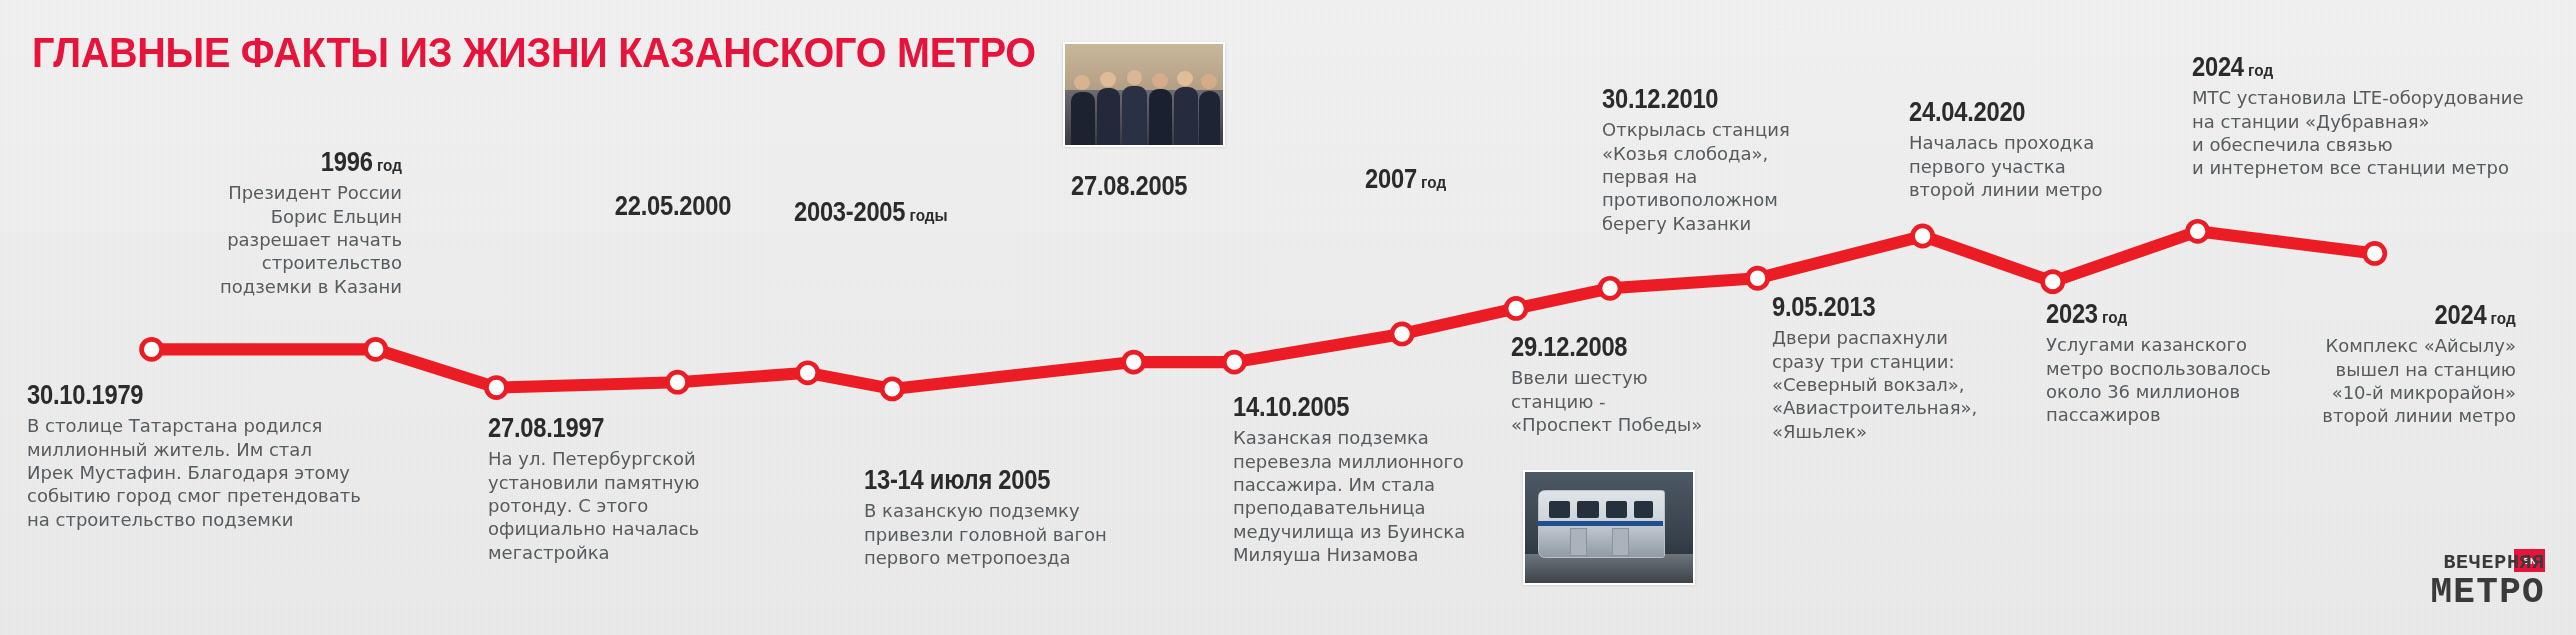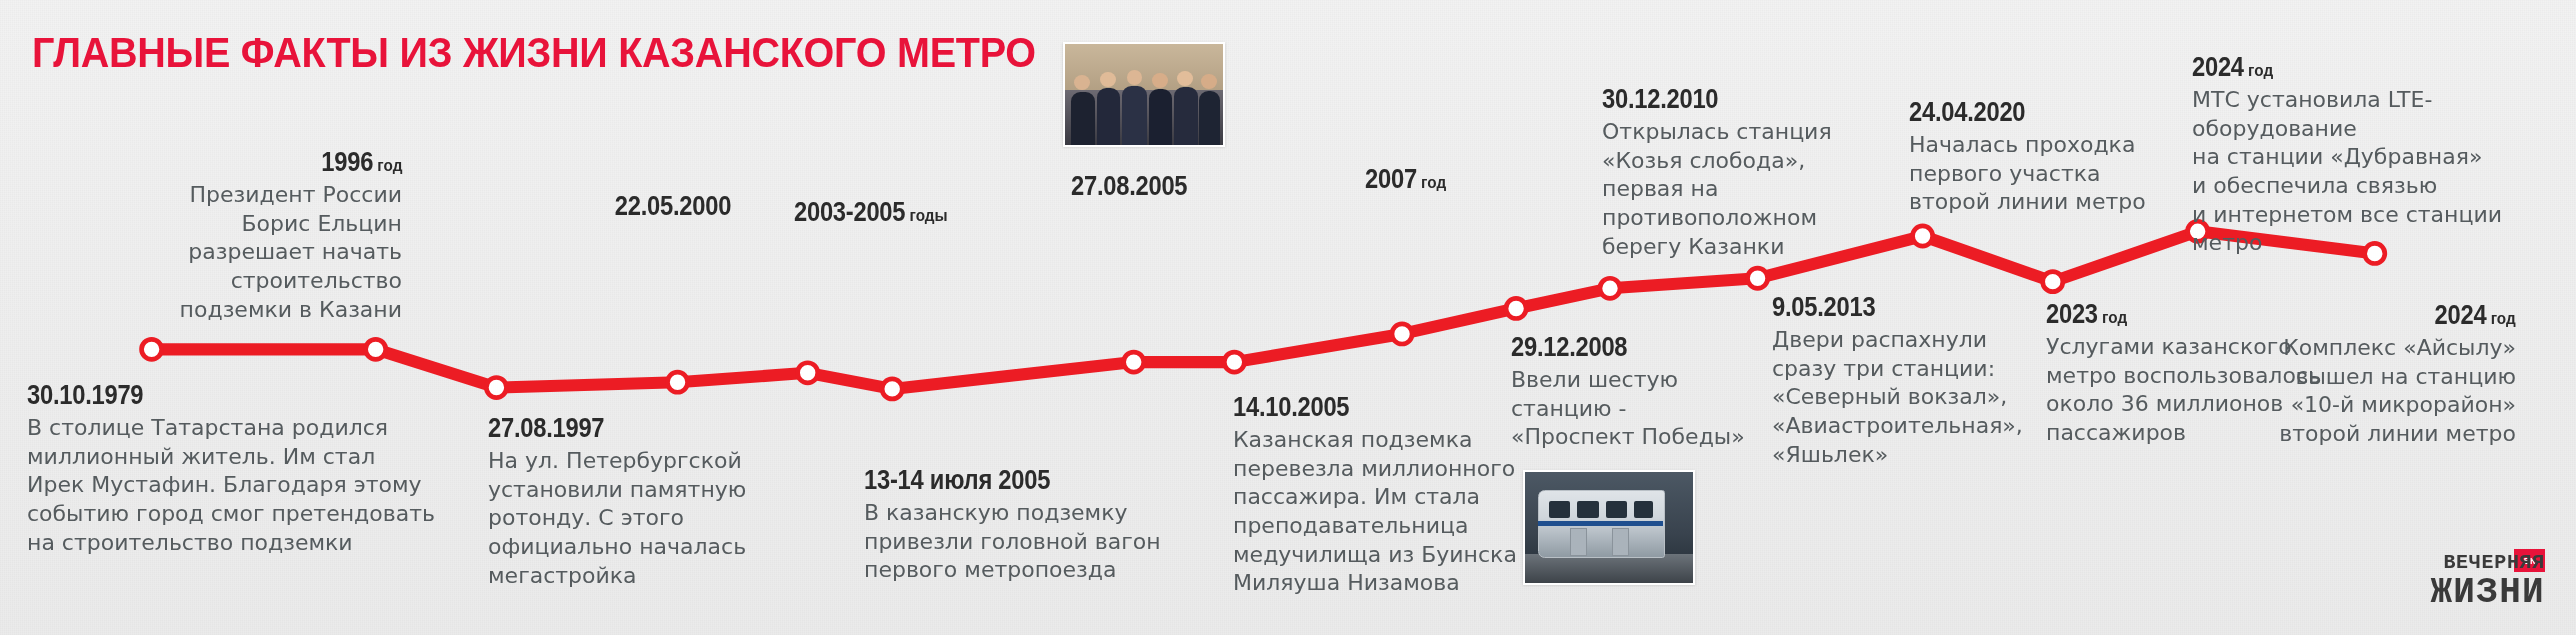--- a/index.html
+++ b/index.html
@@ -39,21 +39,21 @@
     line-height:1.02;
     letter-spacing:-0.3px;
     margin-bottom:4.7px;
     transform:scaleX(0.88);
     font-family:"Liberation Sans Narrow","Liberation Sans","DejaVu Sans Condensed",sans-serif;
     white-space:nowrap;
   }
   .fact .date .unit{font-size:17.4px;letter-spacing:0;}
   .fact .body{
     color:#555b5e;
-    font-size:22px;
+    font-size:18px;
     line-height:1.30;
     white-space:pre-line;
     font-family:"DejaVu Sans","Liberation Sans",sans-serif;
     font-weight:400;
   }
   .align-left  .date,.align-left  .body{text-align:left;transform-origin:left center;}
   .align-right .date,.align-right .body{text-align:right;transform-origin:right center;}
 
   
   .photo{position:absolute;border:2px solid #ffffff;box-shadow:0 0.7px 2.7px rgba(0,0,0,.18);overflow:hidden;}
@@ -253,17 +253,17 @@
         <div class="body">Комплекс «Айсылу»
 вышел на станцию
 «10-й микрорайон»
 второй линии метро</div>
       </div>
     </div>
 
   <div id="logo">
     <div class="mark">ВК</div>
     <div class="word w1">ВЕЧЕРНЯЯ</div>
-    <div class="word w2">ЖИЗНИ</div>
+    <div class="word w2">МЕТРО</div>
   </div>
 
 </div>
 
 
 </body></html>

